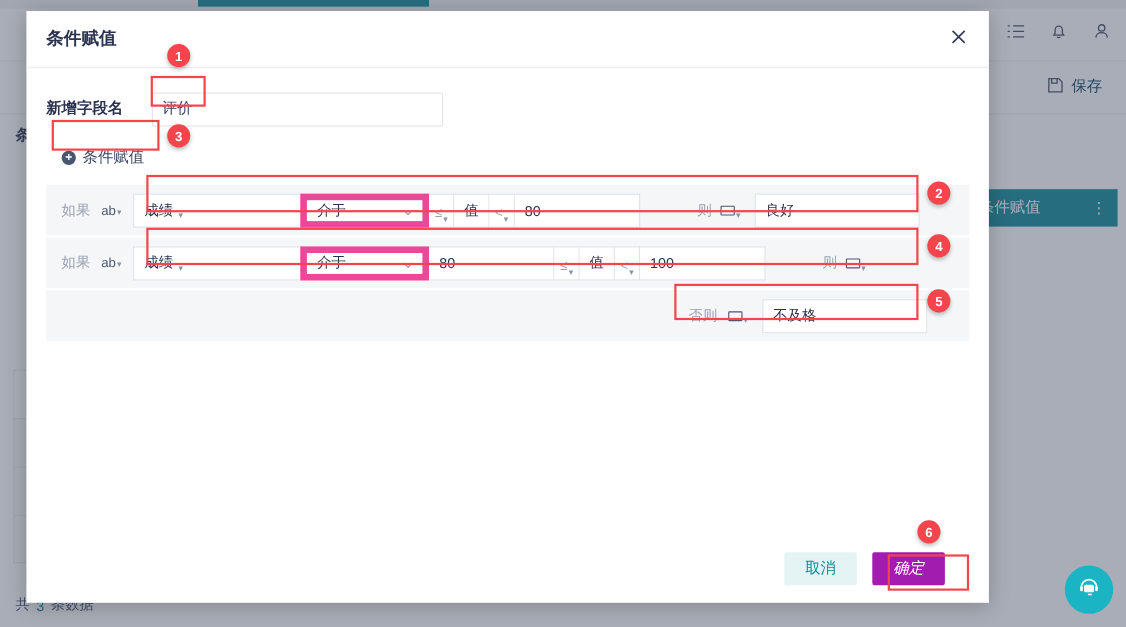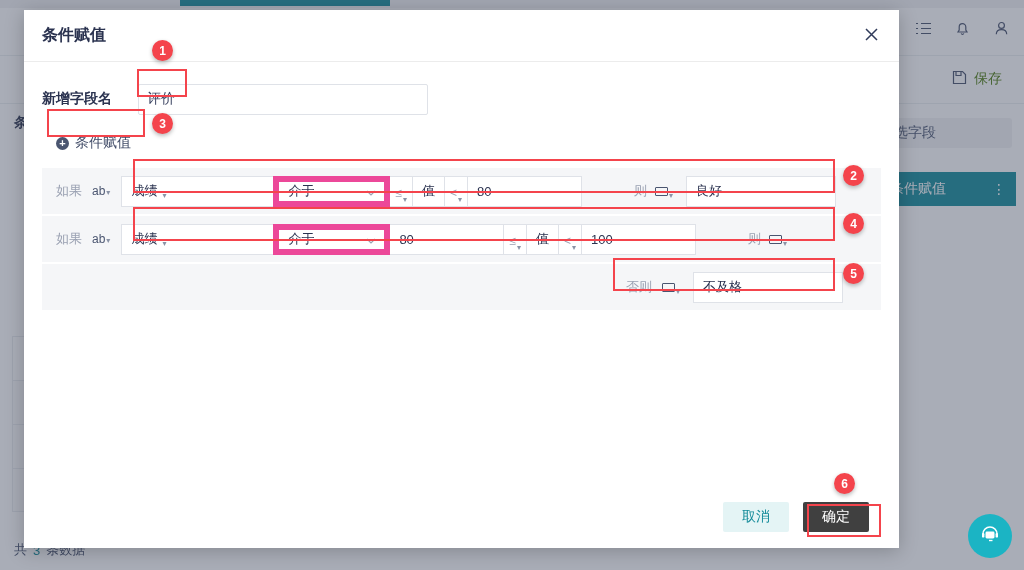--- a/index.html
+++ b/index.html
@@ -26,21 +26,21 @@
   .bg-header-icons {
     position: absolute; right: 14px; top: 12px; display: flex; gap: 22px;
     color: #46506b;
   }
   .bg-toolbar {
     position: absolute; left: 0; top: 56px; width: 1024px; height: 48px;
     background: #ffffff; border-bottom: 1px solid #eceef1;
   }
   .bg-save {
     position: absolute; right: 22px; top: 14px; display: flex; align-items: center;
-    gap: 7px; color: #4d7c0f; font-size: 14px;
+    gap: 7px; color: #0c4a6e; font-size: 14px;
   }
   .bg-caret-sel { position: absolute; right: 130px; top: 20px; color: #46506b; }
   .bg-sidelabel {
     position: absolute; left: 14px; top: 114px; color: #2b3350;
     font-size: 14px; font-weight: 700;
   }
   .bg-fieldbox {
     position: absolute; left: 884px; top: 118px; width: 128px; height: 30px;
     background: #f2f3f5; border-radius: 3px; color: #4a5570; font-size: 14px;
     display: flex; align-items: center; padding-left: 10px;
@@ -87,21 +87,21 @@
     position: absolute; right: 18px; top: 16px; width: 20px; height: 20px;
     color: #303b5a; font-size: 19px; line-height: 20px; text-align: center;
   }
 
   .field-row {
     display: flex; align-items: center; height: 34px;
     margin: 20px 0 0 18px;
   }
   .field-label { font-size: 14px; font-weight: 700; color: #2b3350; width: 96px; }
   .field-input {
-    width: 290px; height: 31px; border: 1px solid #dfe2e8; background: #fff;
+    width: 265px; height: 31px; border: 1px solid #dfe2e8; background: #fff;
     border-radius: 2px; display: flex; align-items: center; padding-left: 8px;
     font-size: 14px; color: #3a4361;
   }
 
   .addcond {
     margin: 14px 0 0 32px; display: inline-flex; align-items: center; gap: 6px;
     font-size: 14px; color: #3f4a66; height: 26px;
   }
   .plus-ic {
     width: 13px; height: 13px; border-radius: 50%; background: #4a5570;
@@ -164,28 +164,28 @@
     position: absolute; width: 21px; height: 21px; border-radius: 50%;
     background: #f4444c; color: #fff; font-size: 12px; font-weight: 700;
     display: flex; align-items: center; justify-content: center; z-index: 26;
     box-shadow: 0 2px 4px rgba(0,0,0,0.28);
   }
 
   
   .dlg-foot {
     position: absolute; left: 0; bottom: 0; width: 875px; height: 62px;
     display: flex; align-items: center; justify-content: flex-end;
-    gap: 14px; padding-right: 30px;
+    gap: 14px; padding-right: 40px;
   }
   .btn {
     width: 66px; height: 30px; font-size: 14px; display: flex;
     align-items: center; justify-content: center; border-radius: 2px;
   }
   .btn-cancel { background: #e4f4f5; color: #128a99; }
-  .btn-ok { background: #404040; color: #ffffff; }
+  .btn-ok { background: #a21caf; color: #ffffff; font-style: italic; }
 </style>
 </head>
 <body>
 
 <div class="bg-app">
   <div class="bg-topbar"></div>
   <div class="bg-tab-active"></div>
 
   <div class="bg-header">
     <div class="bg-header-icons">
@@ -223,21 +223,20 @@
         <svg width="15" height="15" viewBox="0 0 15 15">
             <path d="M1.5 1.5h9l3 3v9h-12z" fill="none" stroke="#46506b" stroke-width="1.2"></path>
             <path d="M4 1.5v4h5v-4" fill="none" stroke="#46506b" stroke-width="1.2"></path>
           </svg>
       </span>
       <span>保存</span>
     </div>
   </div>
 
   <div class="bg-sidelabel">条</div>
-  <div class="bg-fieldbox">选字段</div>
   <div class="bg-teal-item">
     <span>条件赋值</span>
     <span>⋮</span>
   </div>
 
   <div class="bg-table">
     <div class="bg-trow"></div>
     <div class="bg-trow hl">
         <div class="bg-dot"></div>
       </div>

